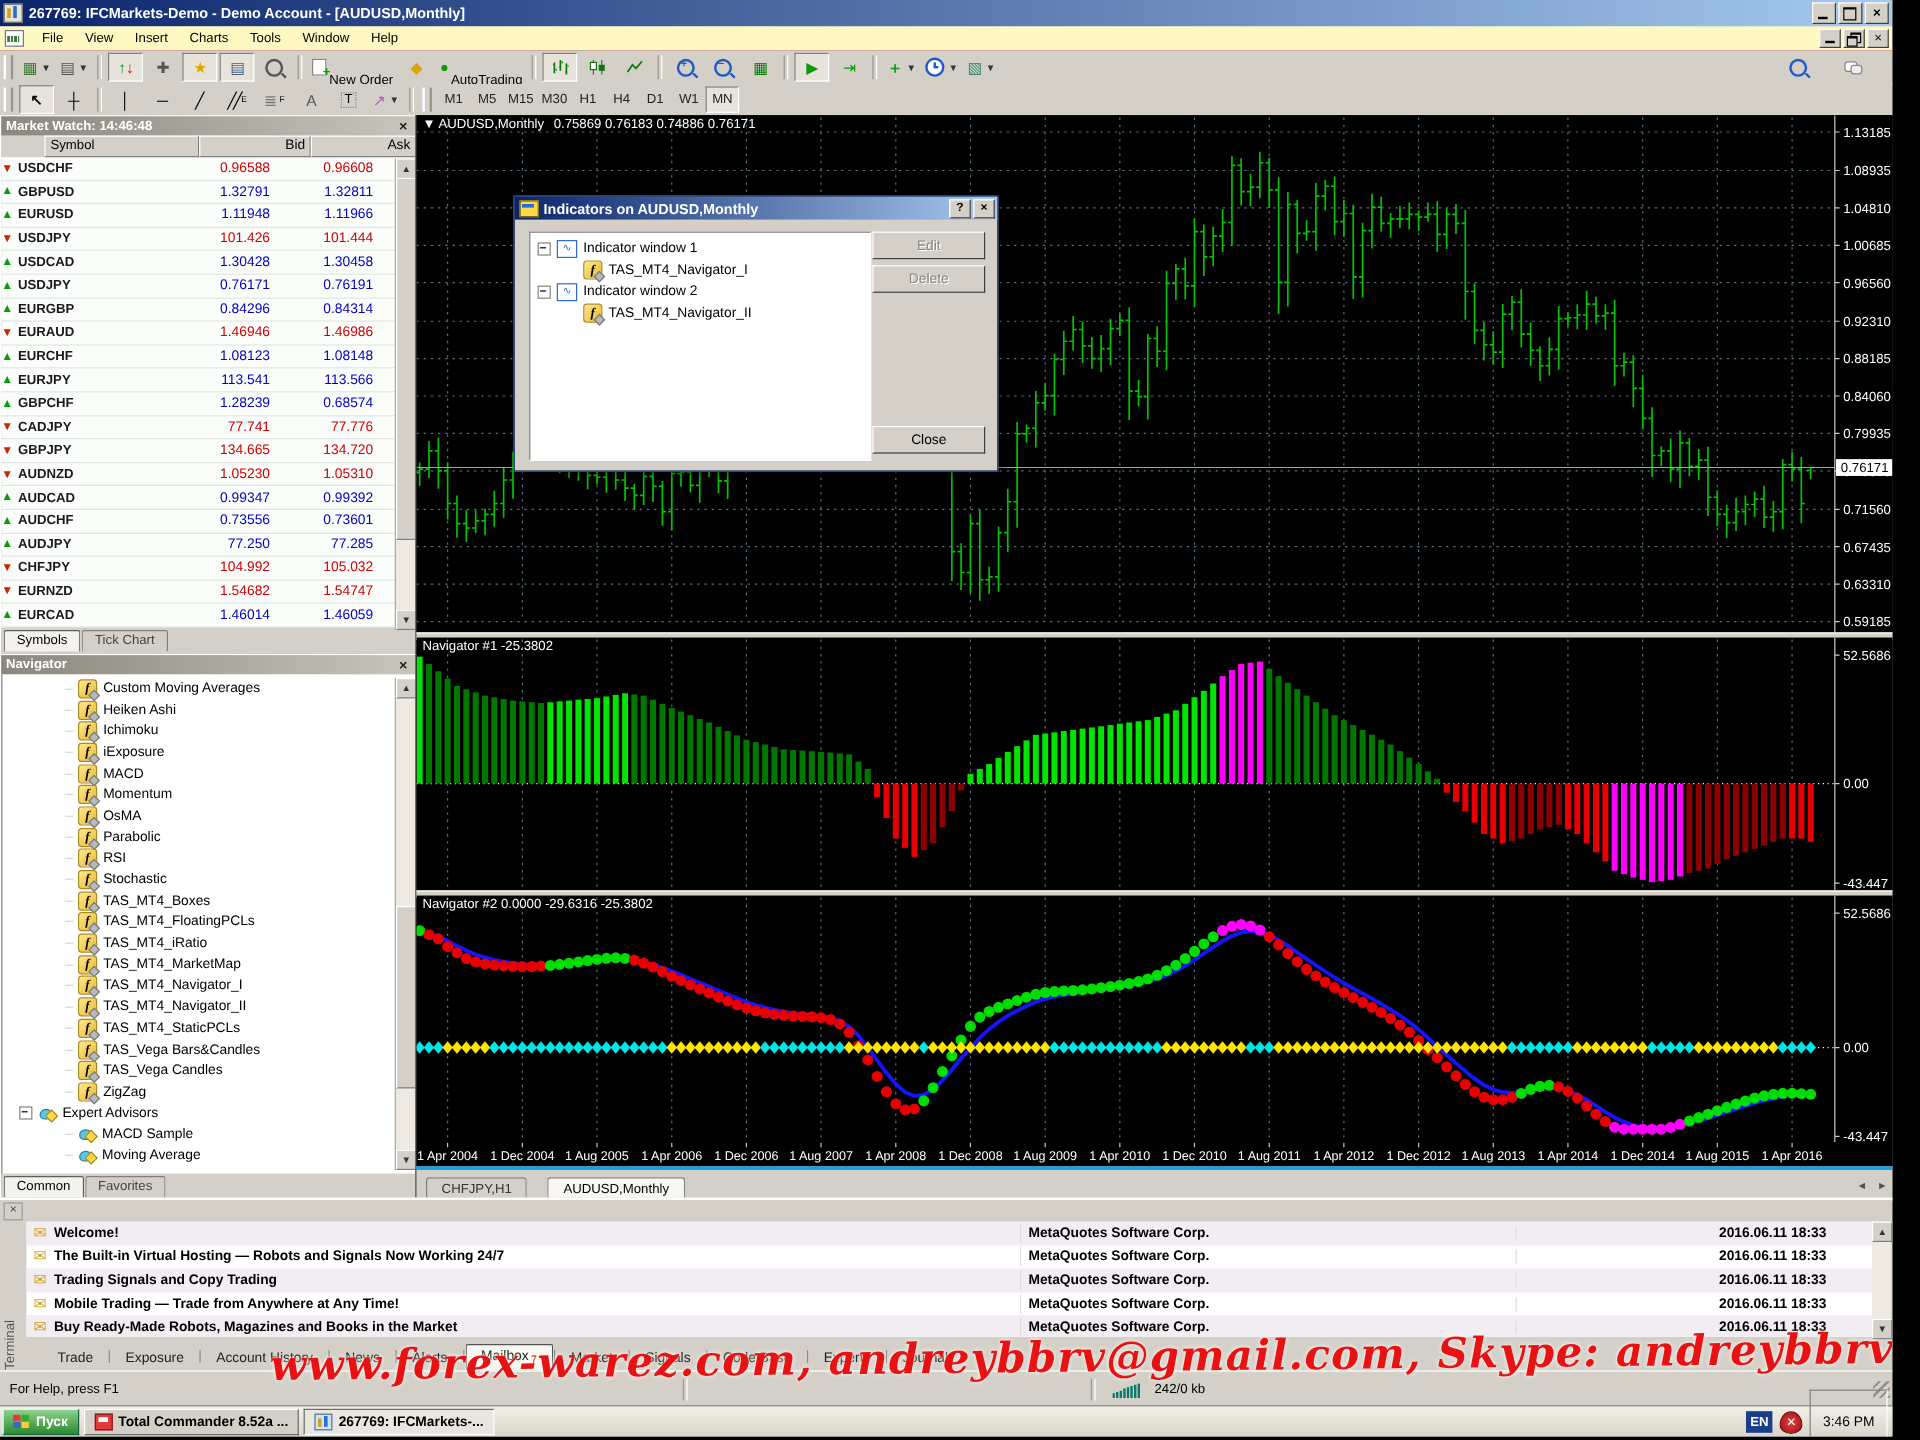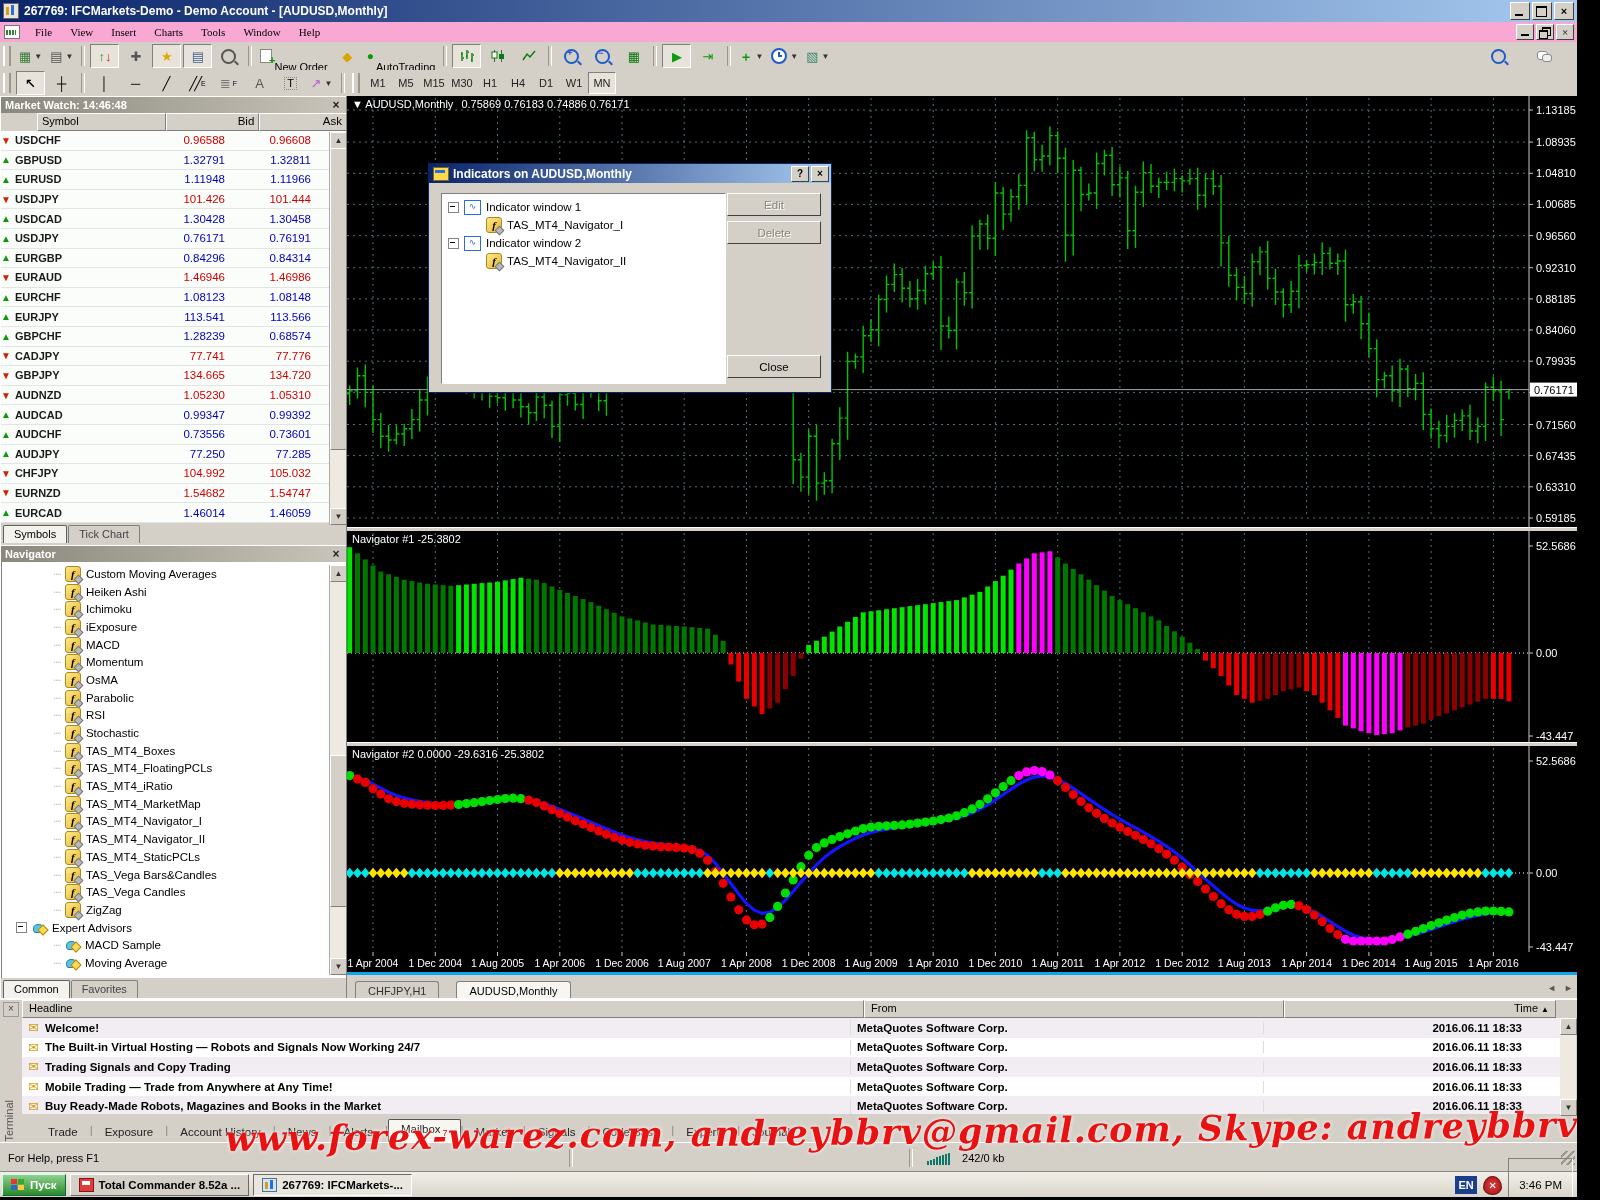--- a/index.html
+++ b/index.html
@@ -12,21 +12,21 @@
   .appico{width:14px;height:14px;margin:0 5px 0 3px;background:#e8e4d8;border:1px solid #666;position:relative;}
   .appico::before{content:"";position:absolute;left:2px;top:3px;width:3px;height:8px;background:#d4a017;}
   .appico::after{content:"";position:absolute;left:7px;top:1px;width:3px;height:10px;background:#2a6dd9;}
   .capbtns{margin-left:auto;display:flex;gap:2px;padding-right:3px;}
   .cb{width:18px;height:16px;background:#d4d0c8;border:1px solid;border-color:#fff #404040 #404040 #fff;
     display:flex;align-items:center;justify-content:center;font-size:11px;color:#000;position:relative;}
   .cb-min::before{content:"";position:absolute;left:4px;bottom:3px;width:8px;height:2px;background:#000;}
   .cb-max::before{content:"";position:absolute;left:3px;top:3px;width:9px;height:8px;border:1px solid #000;border-top-width:2px;}
   .cb-restore::before{content:"";position:absolute;left:5px;top:2px;width:7px;height:6px;border:1px solid #000;border-top-width:2px;background:#d4d0c8;}
   .cb-restore::after{content:"";position:absolute;left:2px;top:5px;width:7px;height:6px;border:1px solid #000;border-top-width:2px;background:#d4d0c8;}
-  #menubar{left:0;top:22px;width:1577px;height:20px;background:#f9a8d4;display:flex;align-items:center;border-bottom:3px solid #b91c1c;font-family:Liberation Serif, serif;}
+  #menubar{left:0;top:22px;width:1577px;height:20px;background:#fef9c3;display:flex;align-items:center;border-bottom:3px solid #b91c1c;}
   .mdicon{width:14px;height:12px;border:1px solid #777;background:#fff;margin:0 6px 0 4px;position:relative;}
   .mdicon::before{content:"";position:absolute;left:1px;top:4px;width:10px;height:5px;background:repeating-linear-gradient(90deg,#3a7d3a 0 2px,#fff 2px 3px);}
   .menuitem{padding:3px 9px;color:#000;}
   .cb2{width:16px;height:14px;}
   
   .tbar{left:0;width:1577px;background:#d4d0c8;display:flex;align-items:center;}
   #tb1{top:42px;height:28px;border-bottom:1px solid #fff;}
   #tb2{top:70px;height:26px;border-bottom:1px solid #808080;}
   .grip{width:4px;height:20px;margin:0 4px 0 3px;border-left:2px solid #fff;border-right:2px solid #9a9689;}
   .tbtn{min-width:23px;height:22px;margin:0 1px;display:flex;align-items:center;justify-content:center;
@@ -1490,25 +1490,20 @@
     <div class="dbtn" style="top:191px;">
         <span>Close</span>
       </div>
   </div>
 
   <div class="abs" id="terminal">
     <div id="tside">
       <span class="x">×</span>
       <span class="vlabel">Terminal</span>
     </div>
-    <div id="thead">
-      <div class="t-head">Headline</div>
-      <div class="t-from">From</div>
-      <div class="t-time"><span>Time</span> <span style="font-size:8px">▲</span></div>
-    </div>
     <div id="trows">
         <div class="trow">
           <div class="t-head">
             <span class="envico">✉</span>
             <span>Welcome!</span>
           </div>
           <div class="t-from">MetaQuotes Software Corp.</div>
           <div class="t-time">2016.06.11 18:33</div>
         </div>
         <div class="trow">

